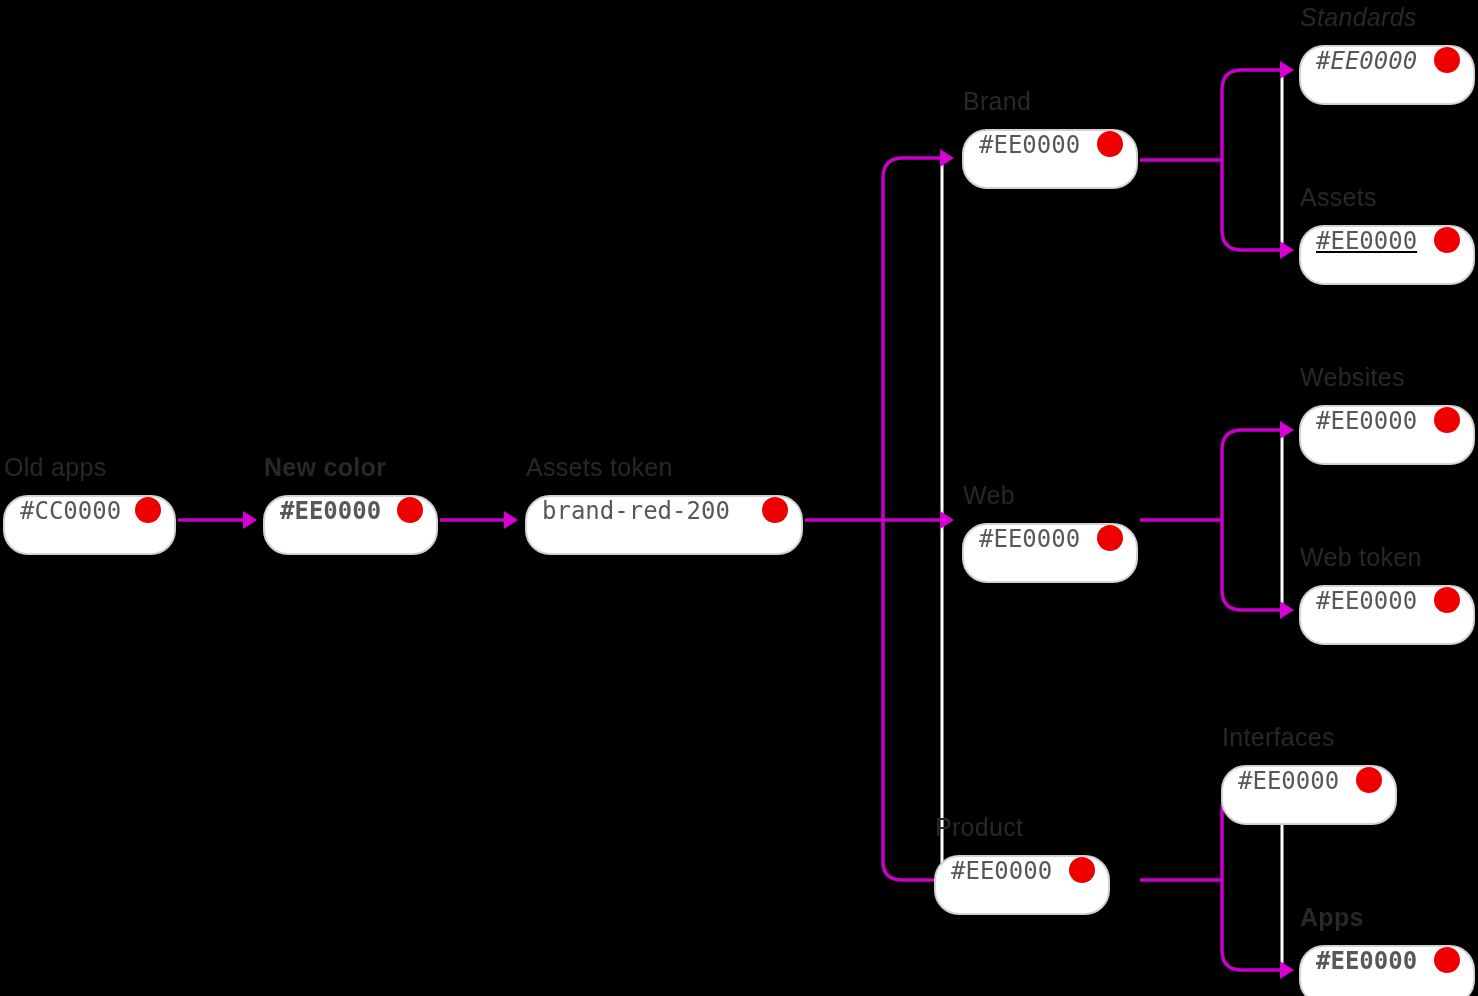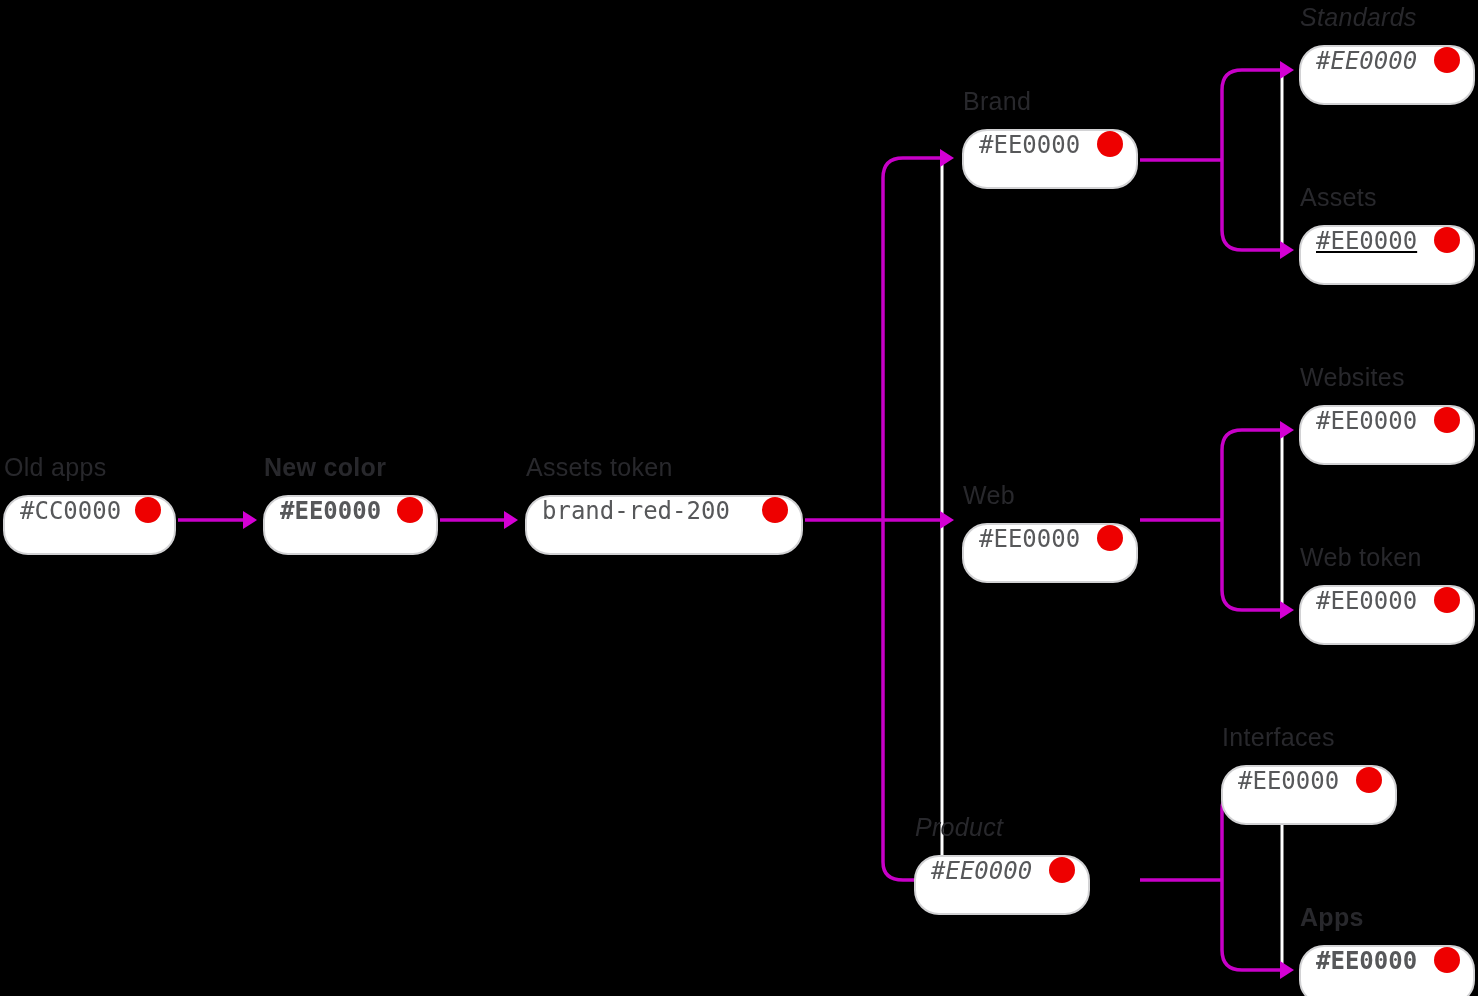--- a/index.html
+++ b/index.html
@@ -128,21 +128,21 @@
           <span class="swatch-dot"></span>
         </div>
       </div>
       <div class="node" style="left: 962px; top: 495px; width: 176px; margin-top: 28px;">
         <div class="node-label">Web</div>
         <div class="pill">
           <span class="pill-value">#EE0000</span>
           <span class="swatch-dot"></span>
         </div>
       </div>
-      <div class="node" style="left: 914px; top: 855px; width: 176px; font-style: italic;">
+      <div class="node" style="left: 934px; top: 855px; width: 176px;">
         <div class="node-label">Product</div>
         <div class="pill">
           <span class="pill-value">#EE0000</span>
           <span class="swatch-dot"></span>
         </div>
       </div>
       <div class="node" style="left: 1299px; top: 45px; width: 176px; font-style: italic;">
         <div class="node-label">Standards</div>
         <div class="pill">
           <span class="pill-value">#EE0000</span>

